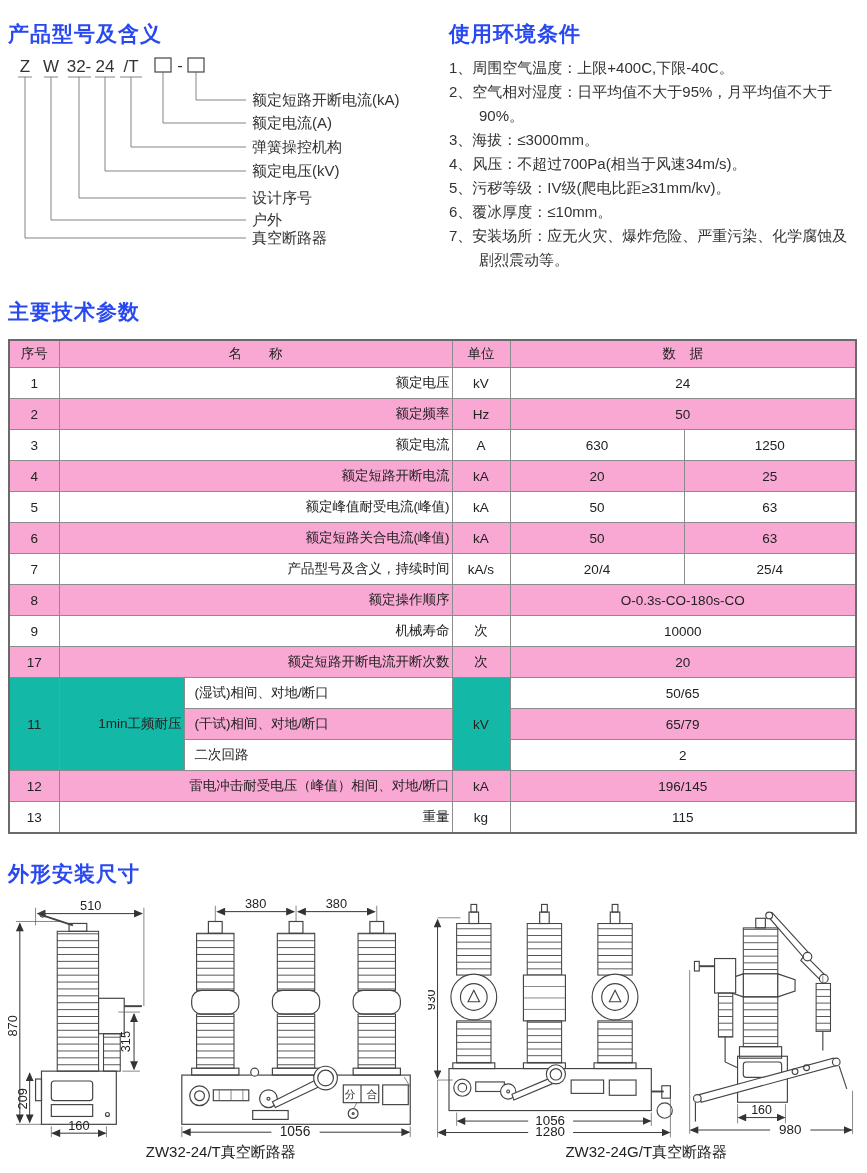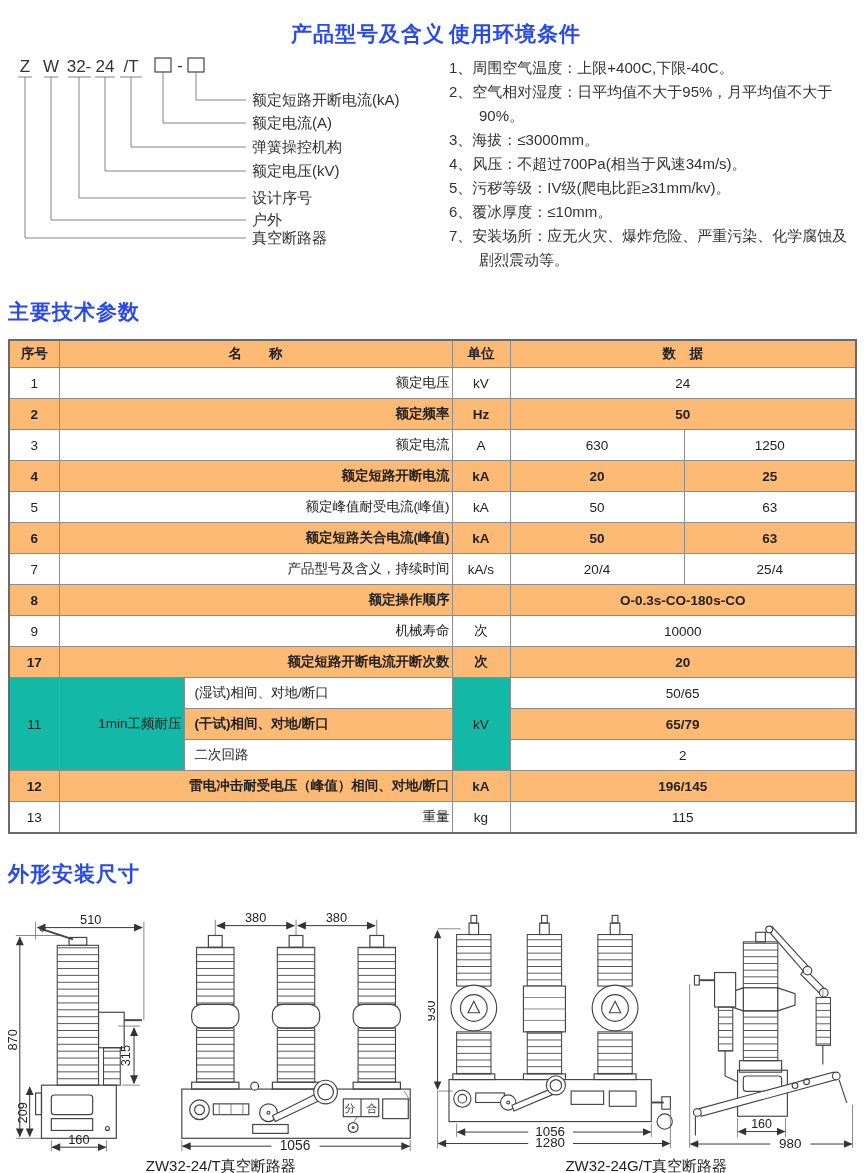--- a/index.html
+++ b/index.html
@@ -6,40 +6,40 @@
   .page{
     width:867px;height:1173px;background:#fff;overflow:hidden;
     font-family:"Liberation Sans","DejaVu Sans",sans-serif;color:#222;
     position:relative;box-sizing:border-box;padding-top:20px;
   }
   h2.sec{
     color:#2949f0;font-size:21px;font-weight:bold;margin:0 0 4px 0;
     letter-spacing:1px;line-height:28px;
   }
   .top{display:flex;padding:0 8px;}
-  .top-left{width:437px;flex:0 0 437px;text-align:right;}
+  .top-left{width:437px;flex:0 0 437px;}
   .top-right{flex:1;padding-left:4px;}
   .env-list{margin-top:8px;font-size:15px;line-height:24px;color:#333;}
   .env-item{padding-left:2em;text-indent:-2em;}
   .params{padding:0 8px;margin-top:24px;}
   table.ptable{
     border-collapse:collapse;table-layout:fixed;width:847px;margin-top:13px;
     font-size:13.5px;color:#222;border:2px solid #6a6a6a;
   }
   table.ptable td{
     border:1px solid #8c8c8c;text-align:center;height:30px;
     padding:0 2px;overflow:hidden;white-space:nowrap;
   }
   table.ptable td.hd{height:26px;}
   table.ptable td.name{text-align:right;padding-left:14px;}
   table.ptable td.subname{text-align:left;padding-left:10px;margin-top:36px;}
-  table.ptable .alt{background:#fdba74;font-weight:bold;}
+  table.ptable .alt{background:#f9a8d4;}
   table.ptable .wh{background:#14b8a6;}
   .drawings{padding:0 8px;margin-top:26px;}
-  .drawrow{display:flex;gap:6px;align-items:flex-start;margin-top:20px;}
+  .drawrow{display:flex;gap:6px;align-items:flex-end;margin-top:6px;}
   .caprow{display:flex;margin-top:4px;font-size:15px;color:#222;}
   .caprow div{width:50%;text-align:center;}
   svg .s{stroke:#444;fill:none;stroke-width:1.2;}
   svg .sw{stroke:#444;fill:#fff;stroke-width:1.2;}
   svg .fin{stroke:#444;stroke-width:1.1;fill:url(#fins);}
   svg .dim{stroke:#333;stroke-width:1;fill:none;}
   svg .thin{stroke:#666;stroke-width:0.8;fill:none;}
   svg .th2{stroke:#444;stroke-width:2;fill:none;}
   svg text{font-family:"Liberation Sans","DejaVu Sans",sans-serif;}
   svg .code{font-size:17px;fill:#333;}

